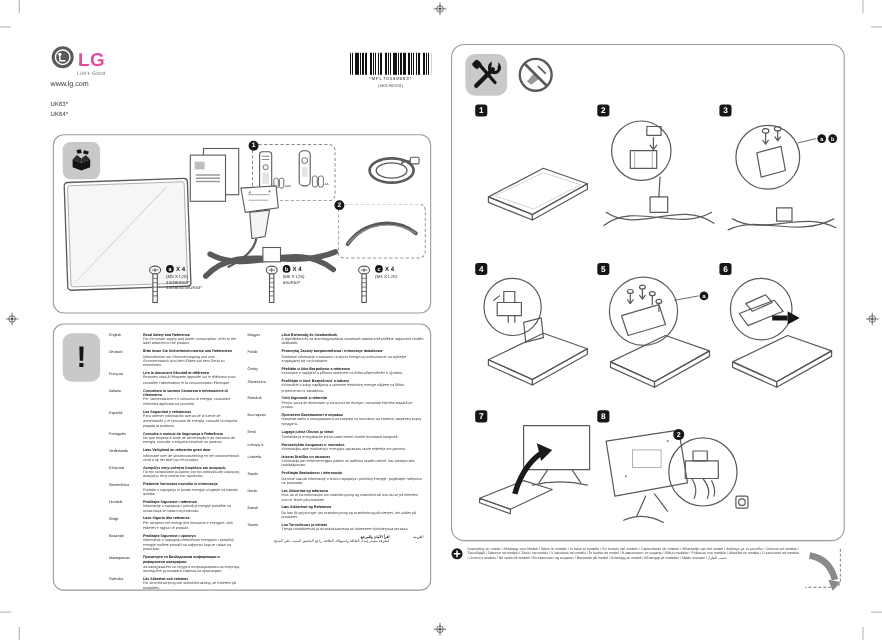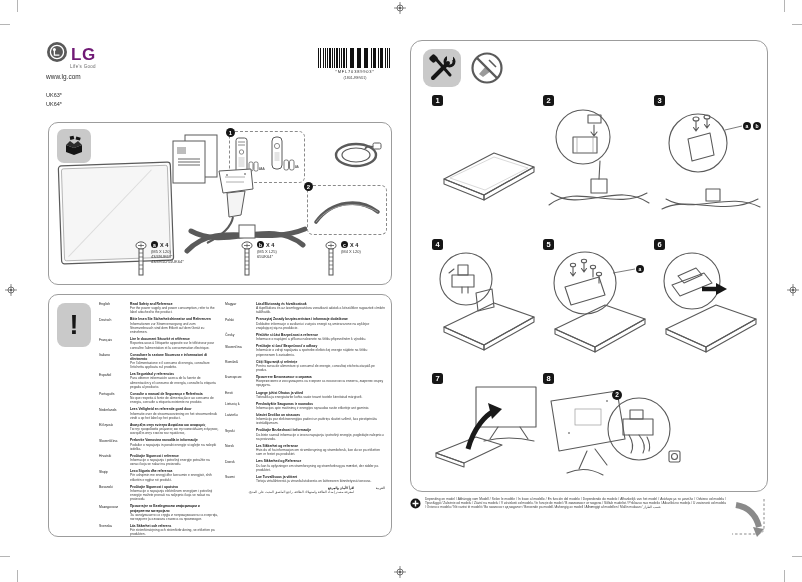--- a/index.html
+++ b/index.html
@@ -4,21 +4,21 @@
 <style>
   html,body{margin:0;padding:0;background:#fff;}
   .page{position:relative;width:802px;height:582px;background:#fff;overflow:hidden;
         font-family:"Liberation Sans",sans-serif;color:#3c3c3c;}
   .abs{position:absolute;}
   .box{position:absolute;border:1px solid #9c9c9c;border-radius:10px;background:#fff;}
   .gray-sq{background:#c9c9c9;border-radius:7px;display:flex;align-items:center;justify-content:center;}
   .crop{position:absolute;background:#b5b5b5;}
   
   .lg-row{display:flex;align-items:flex-end;gap:3px;}
-  .lg-word{font-size:17px;font-weight:bold;color:#701a75;letter-spacing:.5px;line-height:1;text-align:right;}
+  .lg-word{font-size:17px;font-weight:bold;color:#ec4899;letter-spacing:.5px;line-height:1;text-align:right;}
   .tagline{font-size:4.5px;color:#6a6a6a;margin:1px 0 0 24px;letter-spacing:.3px;}
   .site{font-size:6.5px;color:#2e2e2e;}
   .model{font-size:5.5px;color:#2e2e2e;line-height:1.6;}
   
   .bars{width:74px;height:20px;background:repeating-linear-gradient(90deg,#111 0 1.5px,#fff 1.5px 2.3px,#111 2.3px 2.9px,#fff 2.9px 4.6px,#111 4.6px 6.2px,#fff 6.2px 6.9px);}
   .bct{font-size:4px;text-align:center;letter-spacing:.8px;color:#222;margin-top:1px;}
   .bcr{font-size:3.6px;text-align:center;color:#444;margin-top:2px;}
   
   .dashed{position:absolute;border:1px dashed #8a8a8a;border-radius:6px;background:#fff;}
   .num-badge{position:absolute;width:9px;height:9px;border-radius:50%;background:#161616;color:#fff;

